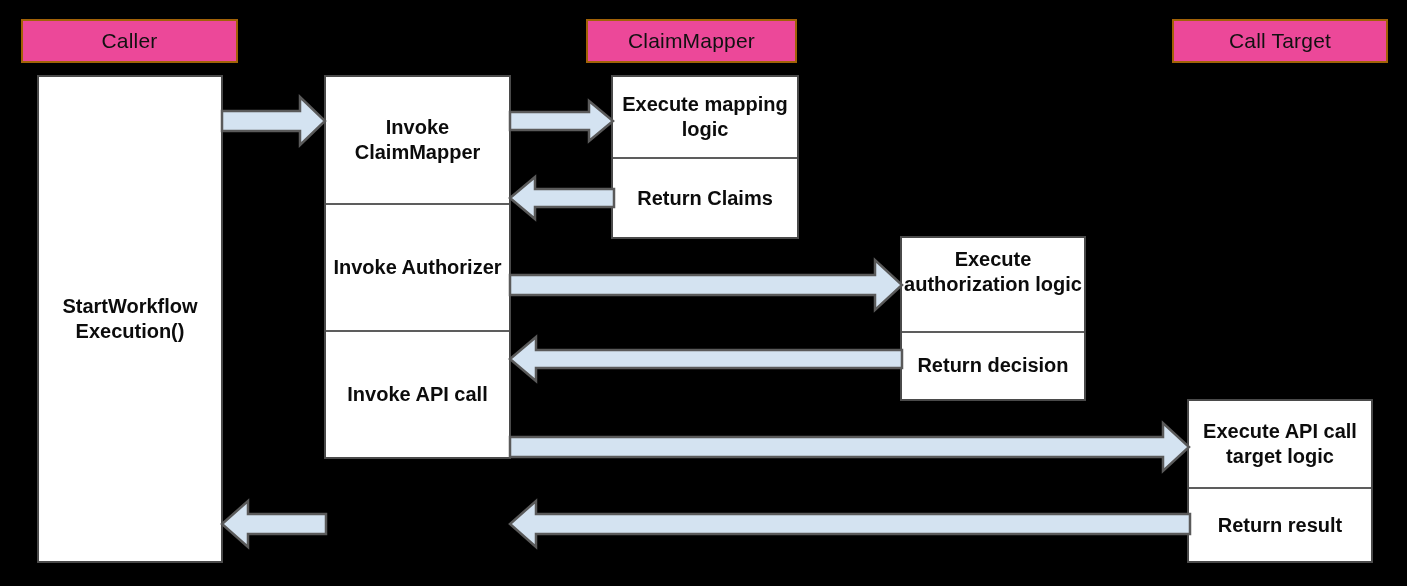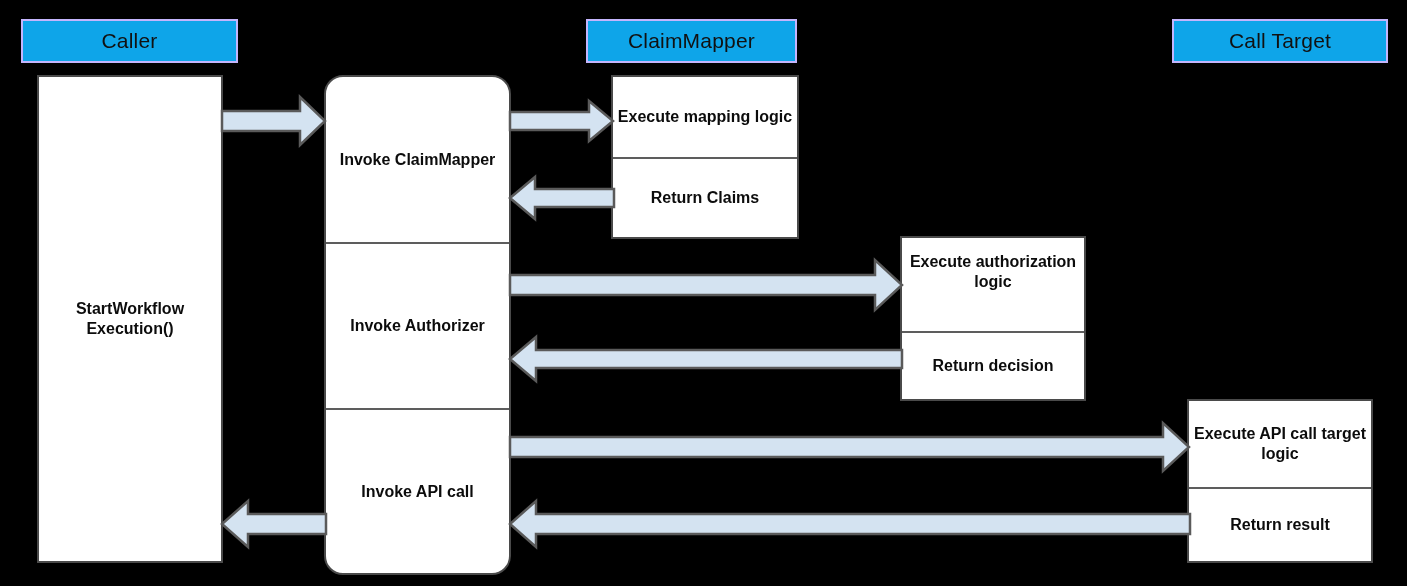--- a/index.html
+++ b/index.html
@@ -15,22 +15,22 @@
     position: relative;
     width: 1407px;
     height: 586px;
     background: #000000;
     overflow: hidden;
   }
 
   
   .lifeline-header {
     position: absolute;
-    background: #0ea5e9;
-    border: 2px solid #c4b5fd;
+    background: #ec4899;
+    border: 2px solid #a16207;
     box-sizing: border-box;
     display: flex;
     align-items: center;
     justify-content: center;
     color: #111111;
     font-weight: 400;
     font-size: 21px;
     letter-spacing: 0.2px;
     font-family: "Liberation Sans", sans-serif;
   }
@@ -45,21 +45,21 @@
     flex-direction: column;
   }
   .act-seg {
     flex: 1 1 auto;
     display: flex;
     align-items: center;
     justify-content: center;
     text-align: center;
     color: #0c0c0c;
     font-weight: bold;
-    font-size: 16px;
+    font-size: 20px;
     line-height: 1.25;
     padding: 2px 0;
     box-sizing: border-box;
     font-family: "Liberation Sans", sans-serif;
   }
   .act-seg + .act-seg {
     border-top: 2px solid #5d5d5d;
   }
 
   
@@ -88,21 +88,21 @@
 
 
   <div class="lifeline-header" style="left:1172px; top:19px; width:216px; height:44px;">
     <span>Call Target</span>
   </div>
 
   <div class="activation" style="left:37px; top:75px; width:186px; height:488px;">
     <div class="act-seg">StartWorkflow Execution()</div>
   </div>
 
-  <div class="activation" style="left:324px; top:75px; width:187px; height:500px;border-radius:19px;">
+  <div class="activation" style="left:324px; top:75px; width:187px; height:384px;">
     <div class="act-seg" style="height:161px;">Invoke ClaimMapper</div>
     <div class="act-seg" style="height:162px;">Invoke Authorizer</div>
     <div class="act-seg" style="height:161px;">Invoke API call</div>
   </div>
 
   <div class="activation" style="left:611px; top:75px; width:188px; height:164px;">
     <div class="act-seg" style="height:80px;">Execute mapping logic</div>
     <div class="act-seg" style="height:80px;">Return Claims</div>
   </div>
 

